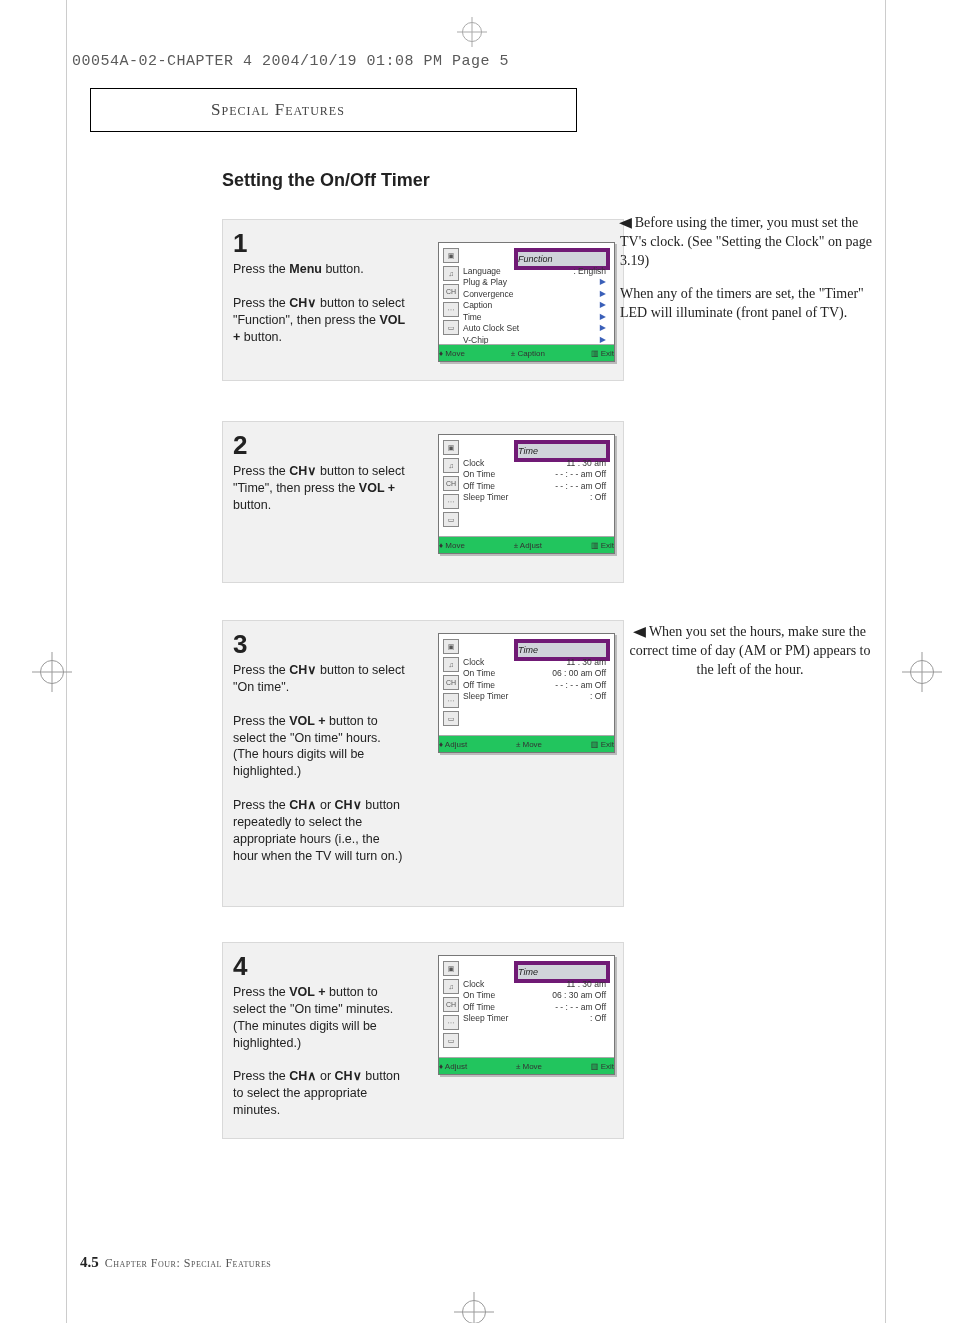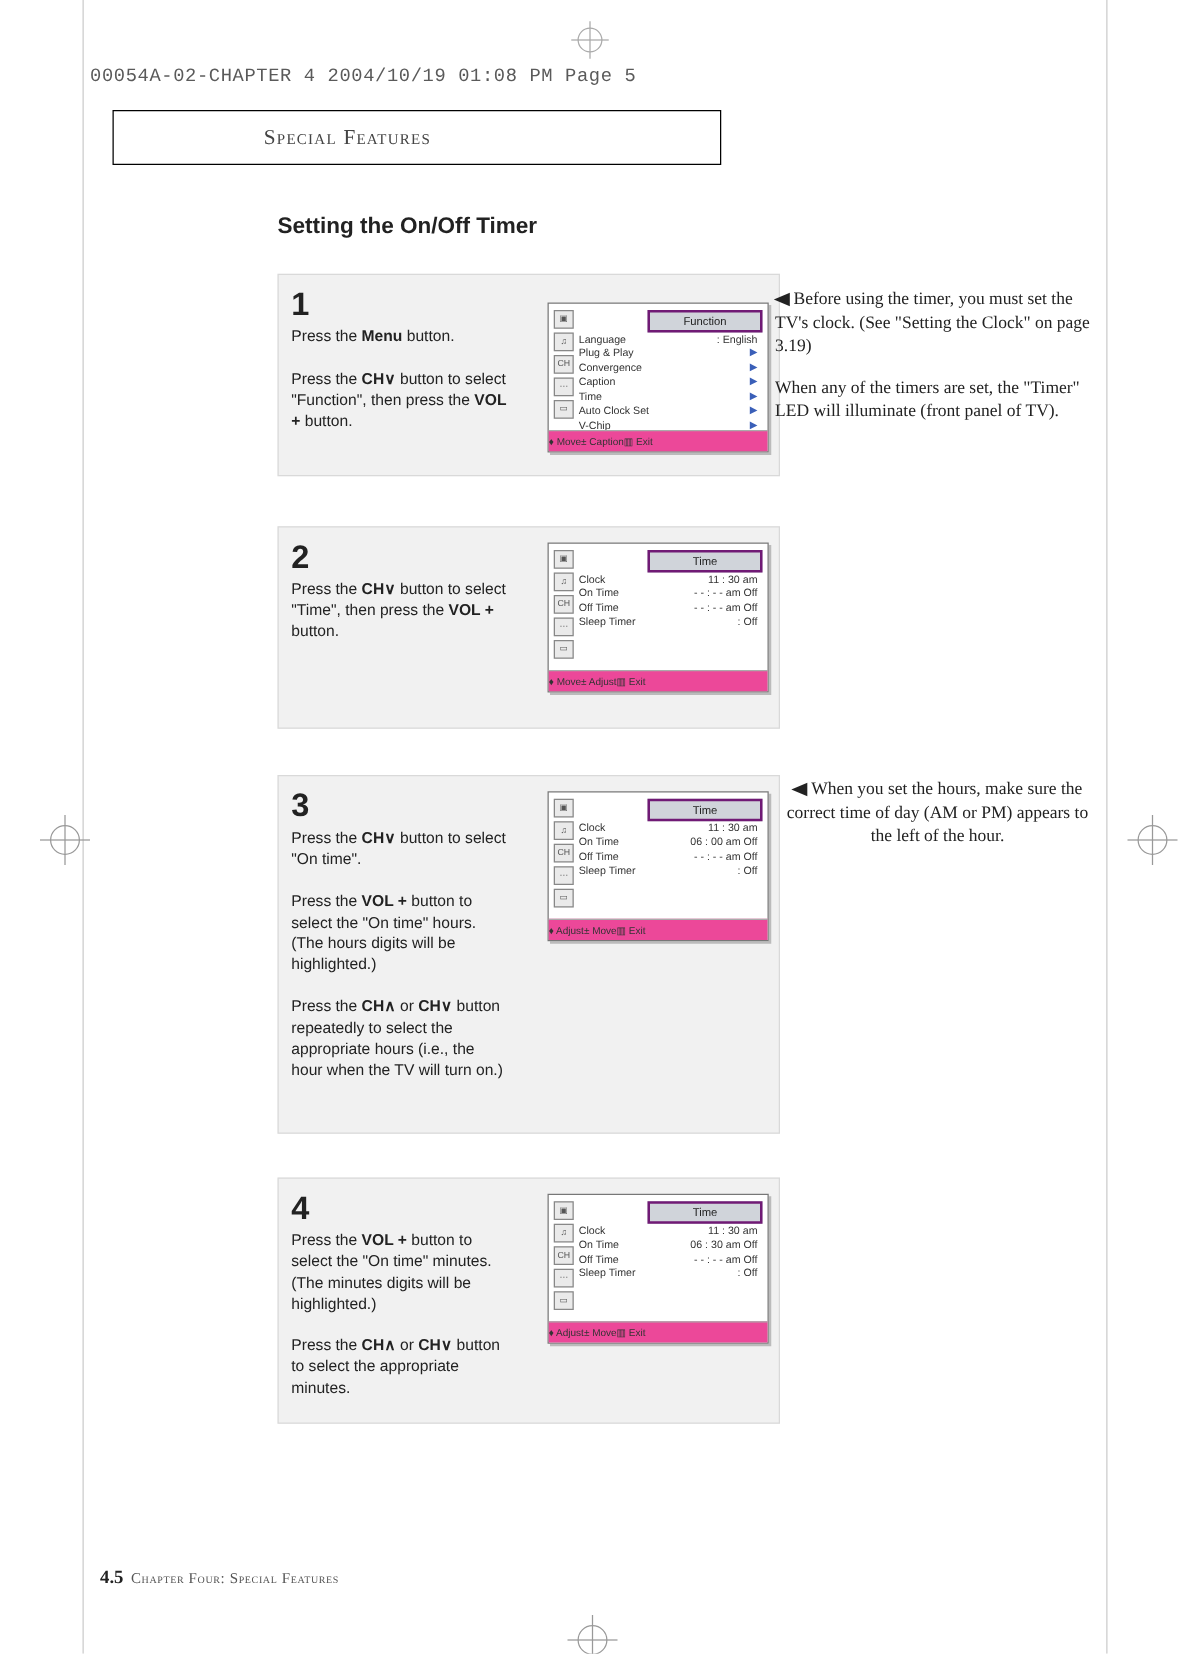--- a/index.html
+++ b/index.html
@@ -111,25 +111,26 @@
   .osd.s3 { top: 12px; height: 118px; }
   .osd.s4 { top: 12px; height: 118px; }
 
   .osd-title {
     position:absolute;
     top: 5px;
     right: 4px;
     width: 88px;
     height: 14px;
     background:#d0d4da;
-    border:2px solid #701a75;
-    text-align:center;
+    border:4px solid #701a75;
+    text-align:left;
     font-size:9px;
     line-height:14px;
     color:#222;
+    font-style:italic;
   }
   .osd-icons {
     position:absolute;
     top: 5px;
     left: 4px;
     width: 16px;
   }
   .osd-icons div {
     width:14px; height:13px;
     border:1px solid #888;
@@ -149,39 +150,39 @@
     color:#333;
     line-height:1.35;
   }
   .osd-row { display:flex; justify-content:space-between; padding-right:4px;}
   .osd-row .arrow { color:#3a5fb8; font-size:8px;}
   .osd-footer {
     position:absolute;
     bottom:0; left:0; right:0;
     height:16px;
     border-top:1px solid #aaa;
-    background:#ec4899;
+    background:#22c55e;
     display:flex;
-    justify-content:flex-start;
+    justify-content:space-between;
     align-items:center;
     font-size:8px;
     color:#333;
   }
   .osd-footer span::before { content:""; }
 
   .sidenote {
     position:absolute;
     left: 620px;
     width: 260px;
     font-family: Georgia, "Times New Roman", serif;
     font-size: 14px;
     color:#222;
     line-height:1.35;
   }
-  .sidenote.n1 { top: 231px; }
+  .sidenote.n1 { top: 214px; }
   .sidenote.n2 { top: 623px; }
   .sidenote .tri { font-size:14px; display:inline-block; transform:scaleX(1.2); margin-right:4px;}
 
   .footer {
     position:absolute;
     bottom: 52px;
     left: 80px;
     font-family: Georgia, serif;
     font-size: 12px;
     color:#555;

